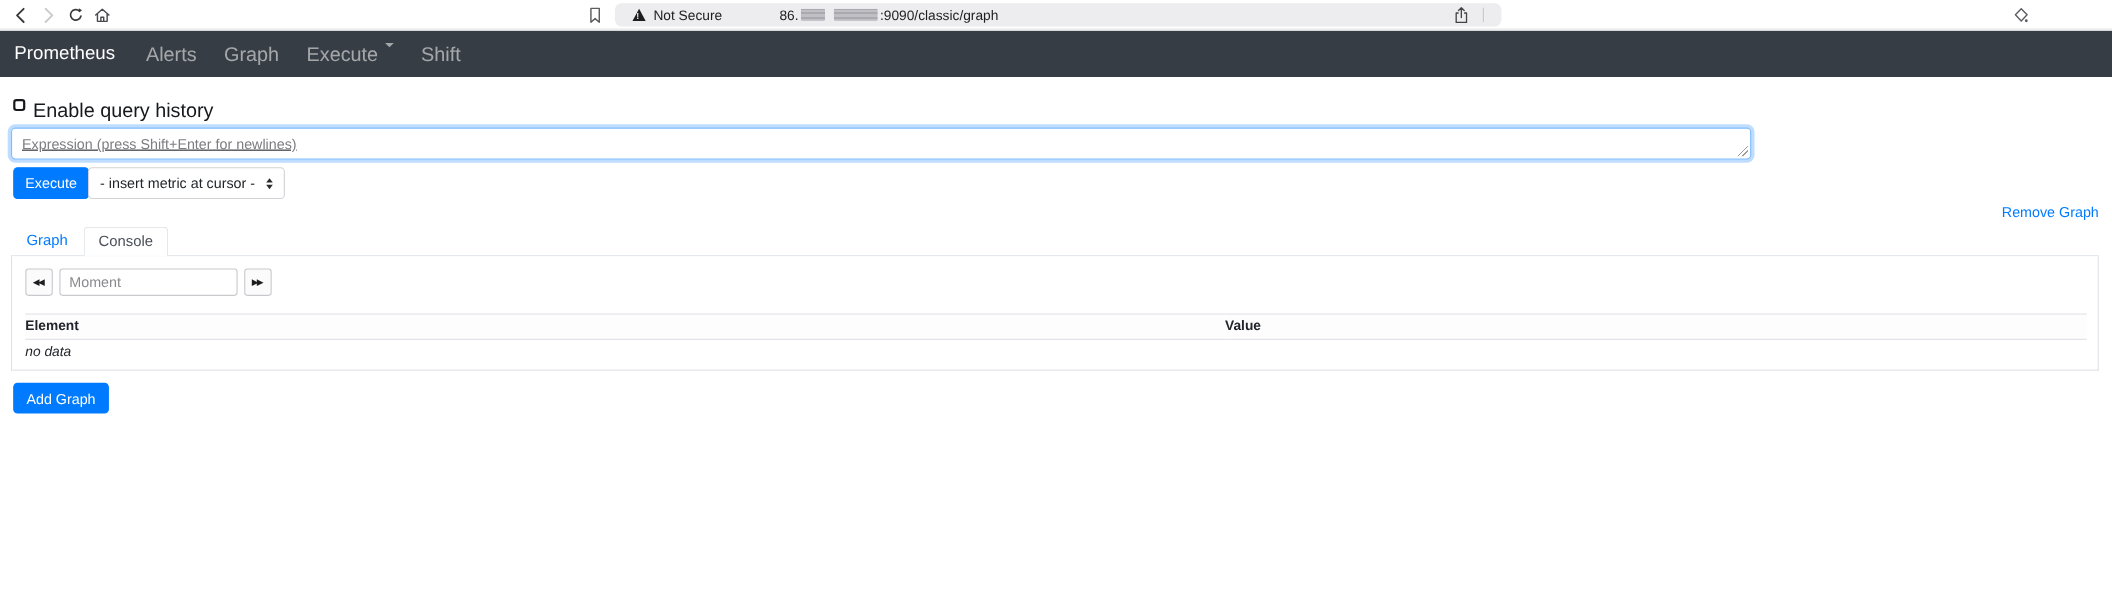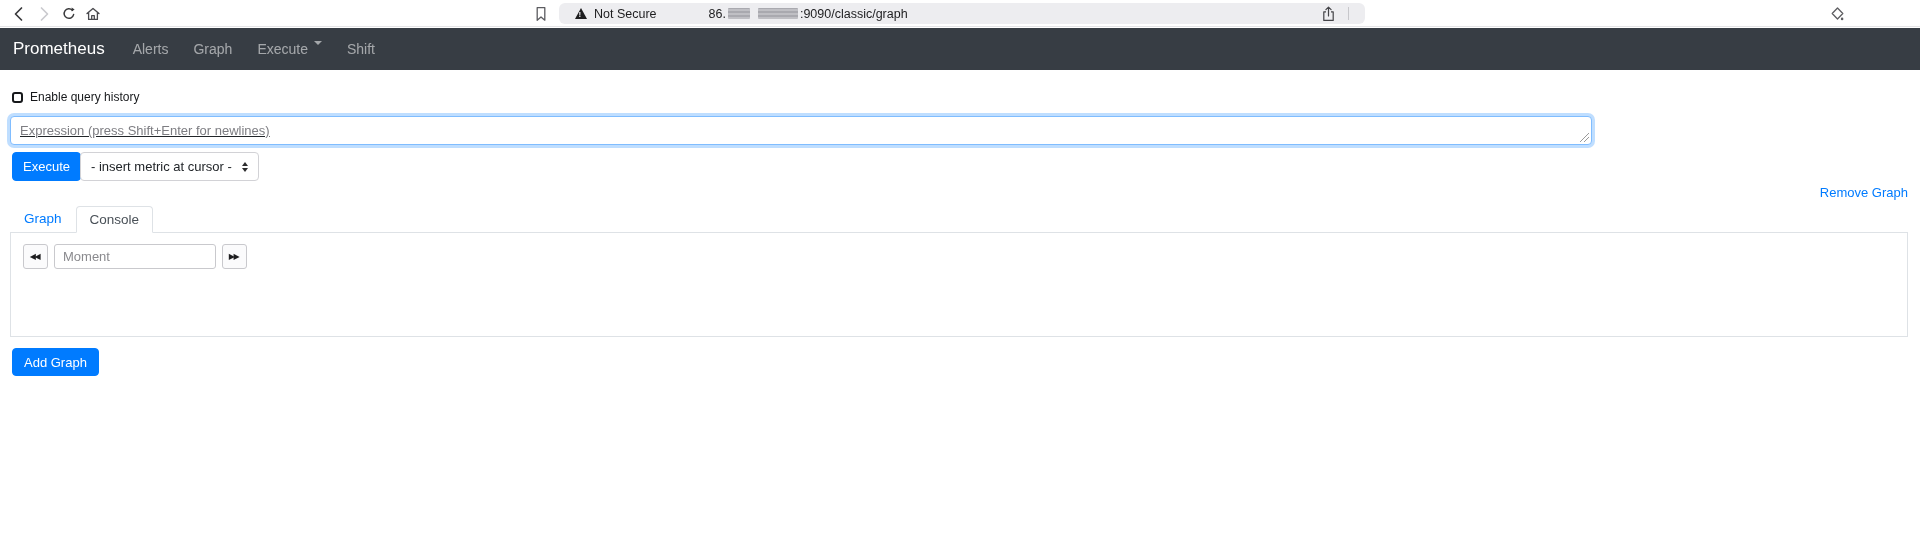--- a/index.html
+++ b/index.html
@@ -46,33 +46,33 @@
   .pill-share { position:absolute; right:30px; top:3px; }
   .pill-sep { position:absolute; right:16px; top:4px; height:13px; border-left:1px solid #c7c7cb; }
 
   
   .navbar {
     position:absolute; top:28px; left:0; width:1920px; height:42px;
     background:#373d44; display:flex; align-items:center; padding-left:13px;
   }
   .brand { color:#ffffff; font-size:17px; margin-right:22px; text-decoration:none; cursor:pointer;text-align:center; }
   .nav-link {
-    color:rgba(255,255,255,0.55); font-size:14px; margin-right:13px;
+    color:rgba(255,255,255,0.55); font-size:18px; margin-right:13px;
     padding:4px 6px; cursor:pointer; display:flex; 
   }
   .caret-down {
     width:0; height:0; margin-left:6px;
     border-left:4px solid transparent; border-right:4px solid transparent;
     border-top:4px solid rgba(255,255,255,0.55);
   }
 
   
   .history-row {
-    position:absolute; left:12px; top:90px; display:flex; align-items:center;
-    font-size:12px; color:#16181b;
+    position:absolute; left:12px; top:90px; display:flex; align-items:flex-start;
+    font-size:18px; color:#16181b;
   }
   .checkbox {
     width:11px; height:11px; border:2px solid #16181b; border-radius:3px;
     margin-right:7px; background:#fff; cursor:pointer;
   }
   .expr {
     position:absolute; left:10px; top:116px; width:1582px; height:29px;
     border:1px solid #80bdff; border-radius:4px;
     box-shadow:0 0 0 3px rgba(0,123,255,0.25);
     font-family:"Liberation Sans", sans-serif; font-size:13px; color:#212529;
@@ -249,15 +249,28 @@
   <span class="tab active">Console</span>
 </div>
 
 <div class="panel">
   <div class="moment-row">
     <button class="step-btn">◀◀</button>
     <input class="moment-input" placeholder="Moment" style="">
     <button class="step-btn">▶▶</button>
   </div>
 
+  <table class="console-table">
+    <thead>
+      <tr>
+        <th class="col-element">Element</th>
+        <th>Value</th>
+      </tr>
+    </thead>
+    <tbody>
+      <tr>
+        <td colspan="2">no data</td>
+      </tr>
+    </tbody>
+  </table>
 </div>
 
 <button class="btn-primary add-graph-btn">Add Graph</button>
 
 </body></html>

